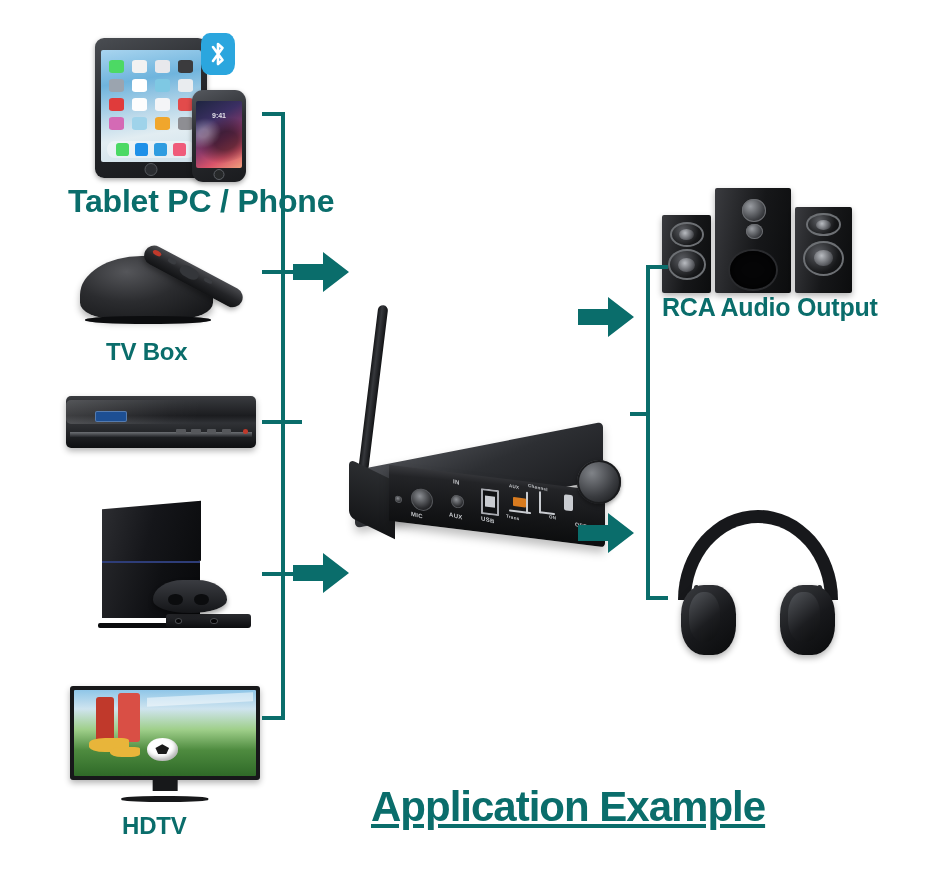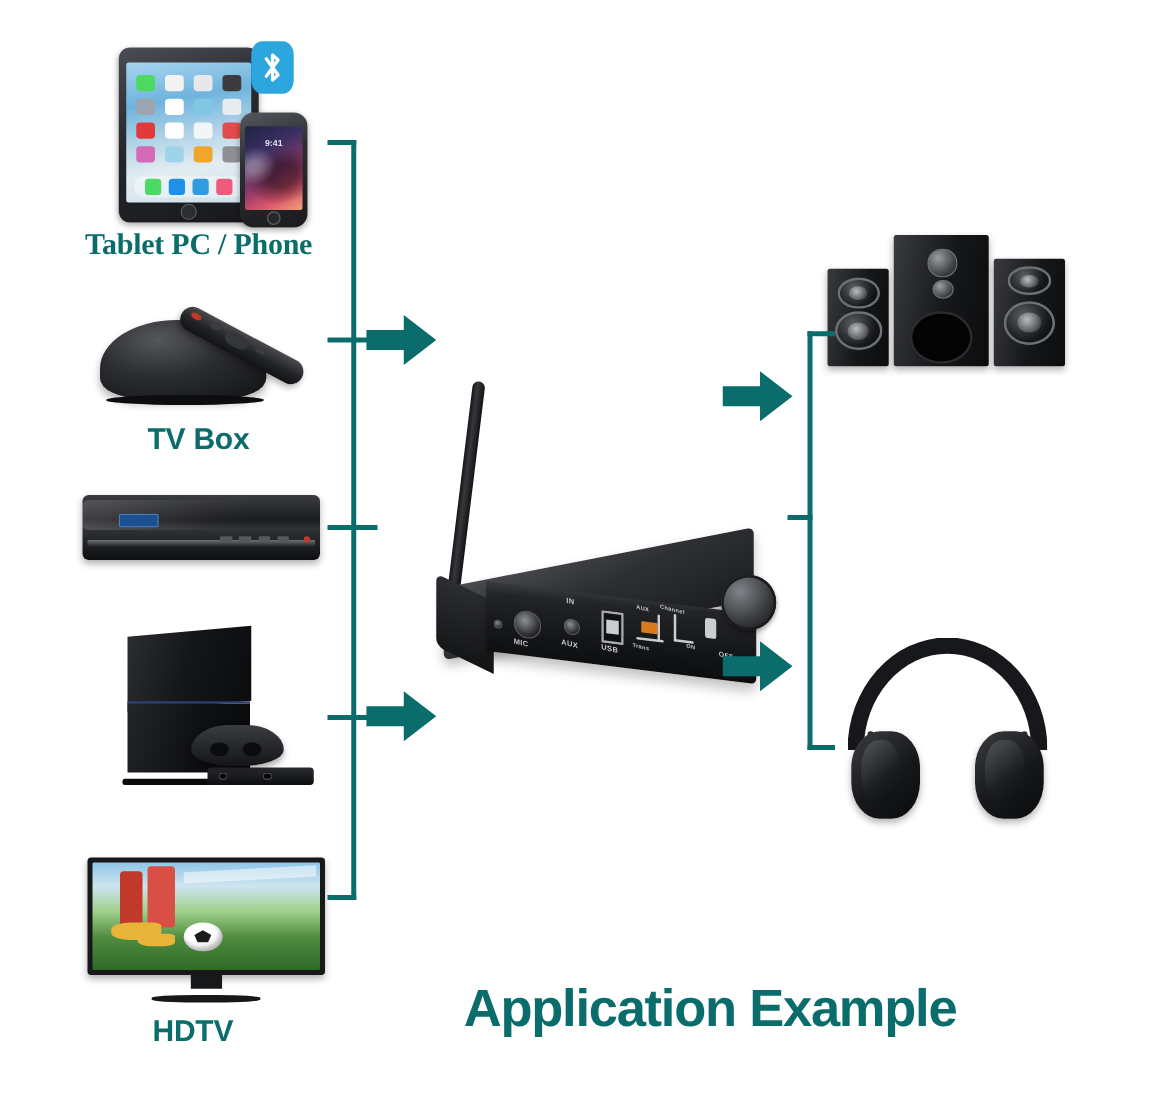--- a/index.html
+++ b/index.html
@@ -287,35 +287,35 @@
     </div>
     <div class="phone-home"></div>
   </div>
 
   <div class="bt" style="left:201px;top:33px;width:34px;height:42px;">
     <svg width="20" height="28" viewBox="0 0 20 28" aria-hidden="true">
       <path d="M5 7 L14.5 20 L10 24 L10 4 L14.5 8 L5 21" fill="none" stroke="#ffffff" stroke-width="2.6" stroke-linejoin="round" stroke-linecap="round"></path>
     </svg>
   </div>
 
-  <div class="lbl abs" style="left:68px;top:183px;font-size:24px;font-family:Liberation Serif, serif;">Tablet PC / Phone</div>
+  <div class="lbl abs" style="left:68px;top:183px;font-size:32px;">Tablet PC / Phone</div>
 
   <div class="dev" style="left:80px;top:240px;width:175px;height:85px;">
     <div class="tvbox"></div>
     <div class="tvbox-base"></div>
     <div class="remote">
       <div class="remote-body">
         <div class="remote-dot" style="left:6%;top:18%;width:9%;height:26%;background:#c0392b;"></div>
         <div class="remote-dot" style="left:22%;top:22%;width:8%;height:22%;background:#3a3c40;"></div>
         <div class="remote-dot" style="left:36%;top:14%;width:18%;height:56%;background:#34363a;border-radius:40%;"></div>
         <div class="remote-dot" style="left:60%;top:24%;width:8%;height:22%;background:#3a3c40;"></div>
       </div>
     </div>
   </div>
-  <div class="lbl abs" style="left:118px;top:338px;font-size:24px;">TV Box</div>
+  <div class="lbl abs" style="left:106px;top:338px;font-size:24px;">TV Box</div>
 
   <div class="dev" style="left:66px;top:396px;width:190px;height:52px;">
     <div class="bd">
       <div class="bd-sheen"></div>
       <div class="bd-logo"></div>
       <div class="bd-strip"></div>
       <div class="bd-btn" style="left:58%"></div>
       <div class="bd-btn" style="left:66%"></div>
       <div class="bd-btn" style="left:74%"></div>
       <div class="bd-btn" style="left:82%"></div>
@@ -434,20 +434,21 @@
     <div class="sub-port" style="left:36%;top:60%;width:24%;height:36%;"></div>
 
     <div class="spk" style="left:0;top:26%;width:26%;height:74%;"></div>
     <div class="woofer" style="left:4%;top:32%;width:18%;height:24%;"></div>
     <div class="woofer" style="left:3%;top:58%;width:20%;height:30%;"></div>
 
     <div class="spk" style="left:70%;top:18%;width:30%;height:82%;"></div>
     <div class="woofer" style="left:76%;top:24%;width:18%;height:22%;"></div>
     <div class="woofer" style="left:74%;top:50%;width:22%;height:34%;"></div>
   </div>
+  <div class="lbl abs" style="left:662px;top:293px;font-size:25px;">RCA Audio Output</div>
 
   <div class="dev" style="left:678px;top:510px;width:160px;height:145px;">
     <div class="hp-band"></div>
     <div class="hp-arm" style="left:16px;top:52%;height:22%;"></div>
     <div class="hp-arm" style="right:16px;top:52%;height:22%;"></div>
     <div class="hp-cup" style="left:2%;"></div>
     <div class="hp-cup" style="right:2%;"></div>
   </div>
 
   <div>
@@ -461,15 +462,15 @@
     <svg width="56" height="40" viewBox="0 0 56 40">
         <path d="M0 12 H30 V0 L56 20 L30 40 V28 H0 Z" fill="#0A6D6B"></path>
       </svg>
   </div>
   <div class="arrow" style="left:578px;top:513px;">
     <svg width="56" height="40" viewBox="0 0 56 40">
         <path d="M0 12 H30 V0 L56 20 L30 40 V28 H0 Z" fill="#0A6D6B"></path>
       </svg>
   </div>
 
-  <div class="lbl abs" style="left:371px;top:783px;font-size:42px;letter-spacing:-1px;">Application Example</div>
+  <div class="lbl abs" style="left:371px;top:783px;font-size:42px;letter-spacing:-1px;text-decoration:underline;">Application Example</div>
 
 </div>
 
 </body></html>

